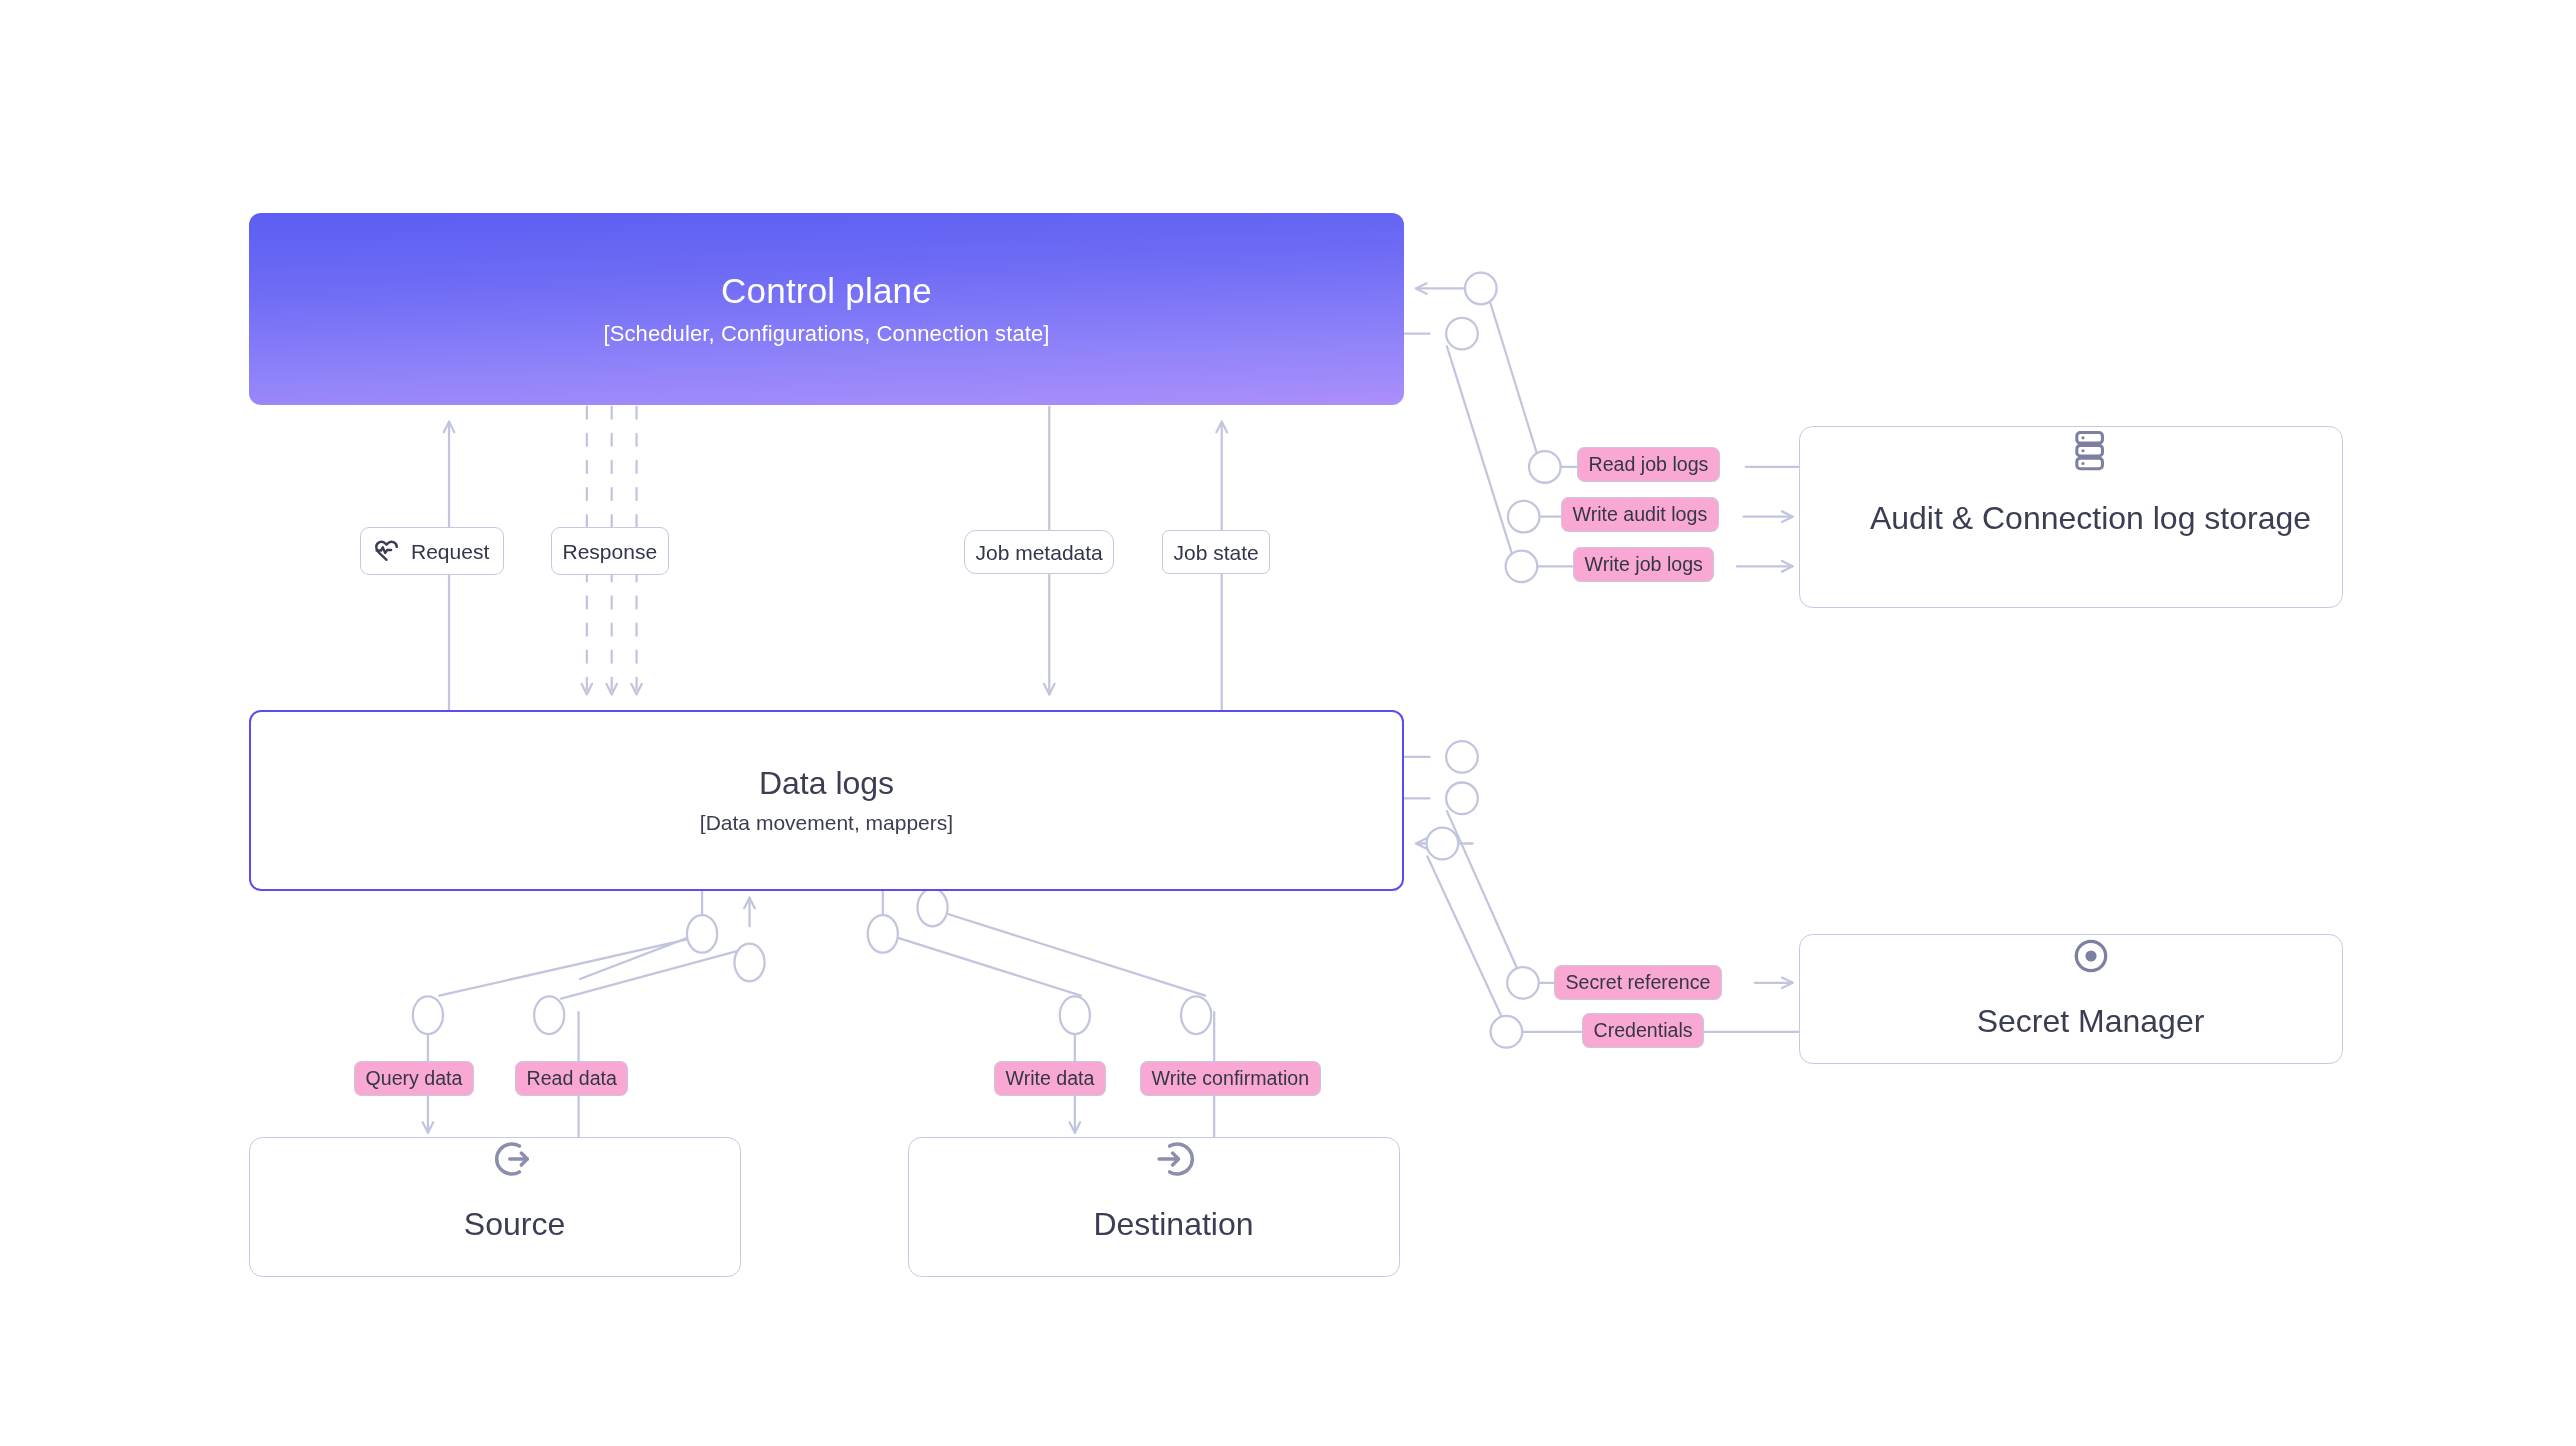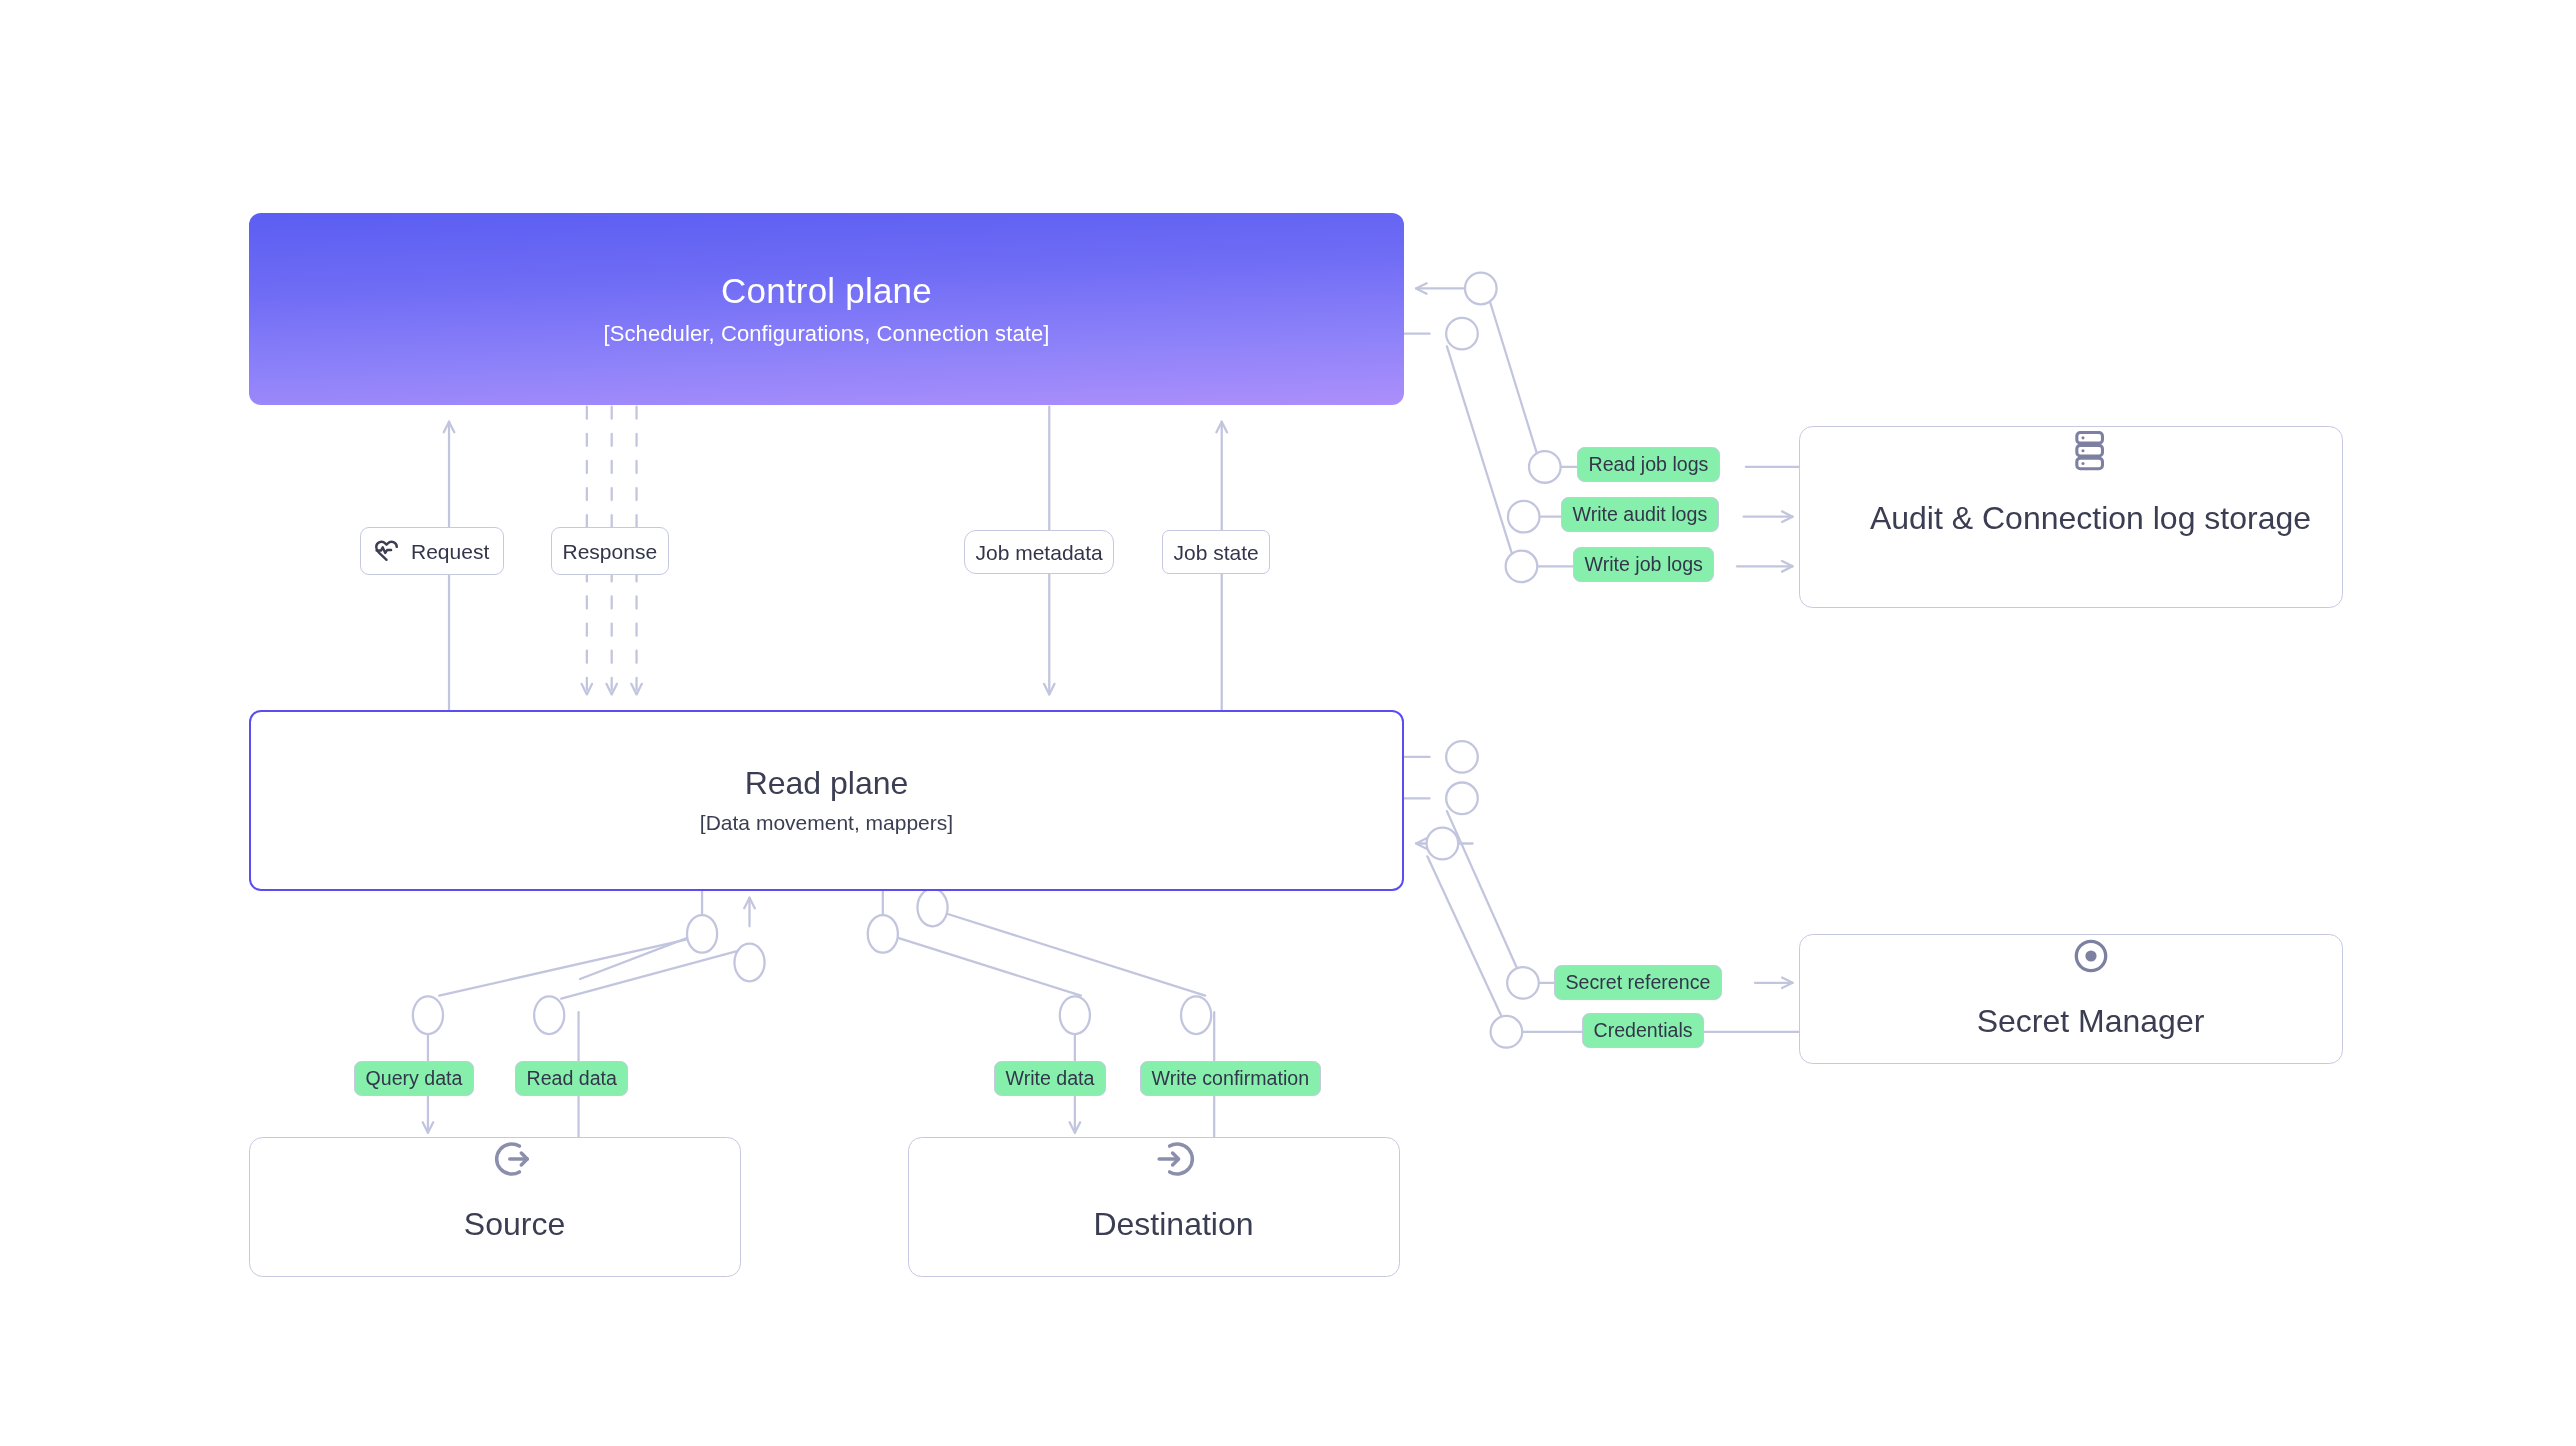--- a/index.html
+++ b/index.html
@@ -137,21 +137,21 @@
     display: flex;
     align-items: center;
     justify-content: center;
     font-size: 19.6px;
     color: #33364a;
     white-space: nowrap;
     padding: 0 10.5px;
     height: 35px;
     line-height: 1;
   }
-  .pill.lav { background: #86efac; }
+  .pill.lav { background: #f9a8d4; }
   .pill.white { background: #ffffff; }
   .pill.with-icon {
     gap: 10.5px;
     padding: 0 13.6px 0 10.5px;
     justify-content: flex-start;
     height: 47px;
     border-radius: 9px;
     font-size: 21px;
   }
 
@@ -289,21 +289,21 @@
       <ellipse cx="1588" cy="1348" rx="20" ry="25"></ellipse>
     </g>
   </svg>
 
   <div class="plane" id="control-plane">
     <div class="plane-title">Control plane</div>
     <div class="plane-sub">[Scheduler, Configurations, Connection state]</div>
   </div>
 
   <div class="plane" id="data-plane">
-    <div class="plane-title">Read plane</div>
+    <div class="plane-title">Data logs</div>
     <div class="plane-sub">[Data movement, mappers]</div>
   </div>
 
   <div class="card" id="audit-card">
     <span class="icon">
       <svg width="41" height="47" viewBox="0 0 24 26" fill="none" stroke="#7d80a0" stroke-width="1.8" stroke-linecap="round" stroke-linejoin="round">
         <rect x="4" y="2.5" width="15" height="6.2" rx="2"></rect>
         <rect x="4" y="10.0" width="15" height="6.2" rx="2"></rect>
         <rect x="4" y="17.5" width="15" height="6.2" rx="2"></rect>
         <circle cx="7.6" cy="5.6" r="0.9" fill="#7d80a0" stroke="none"></circle>

